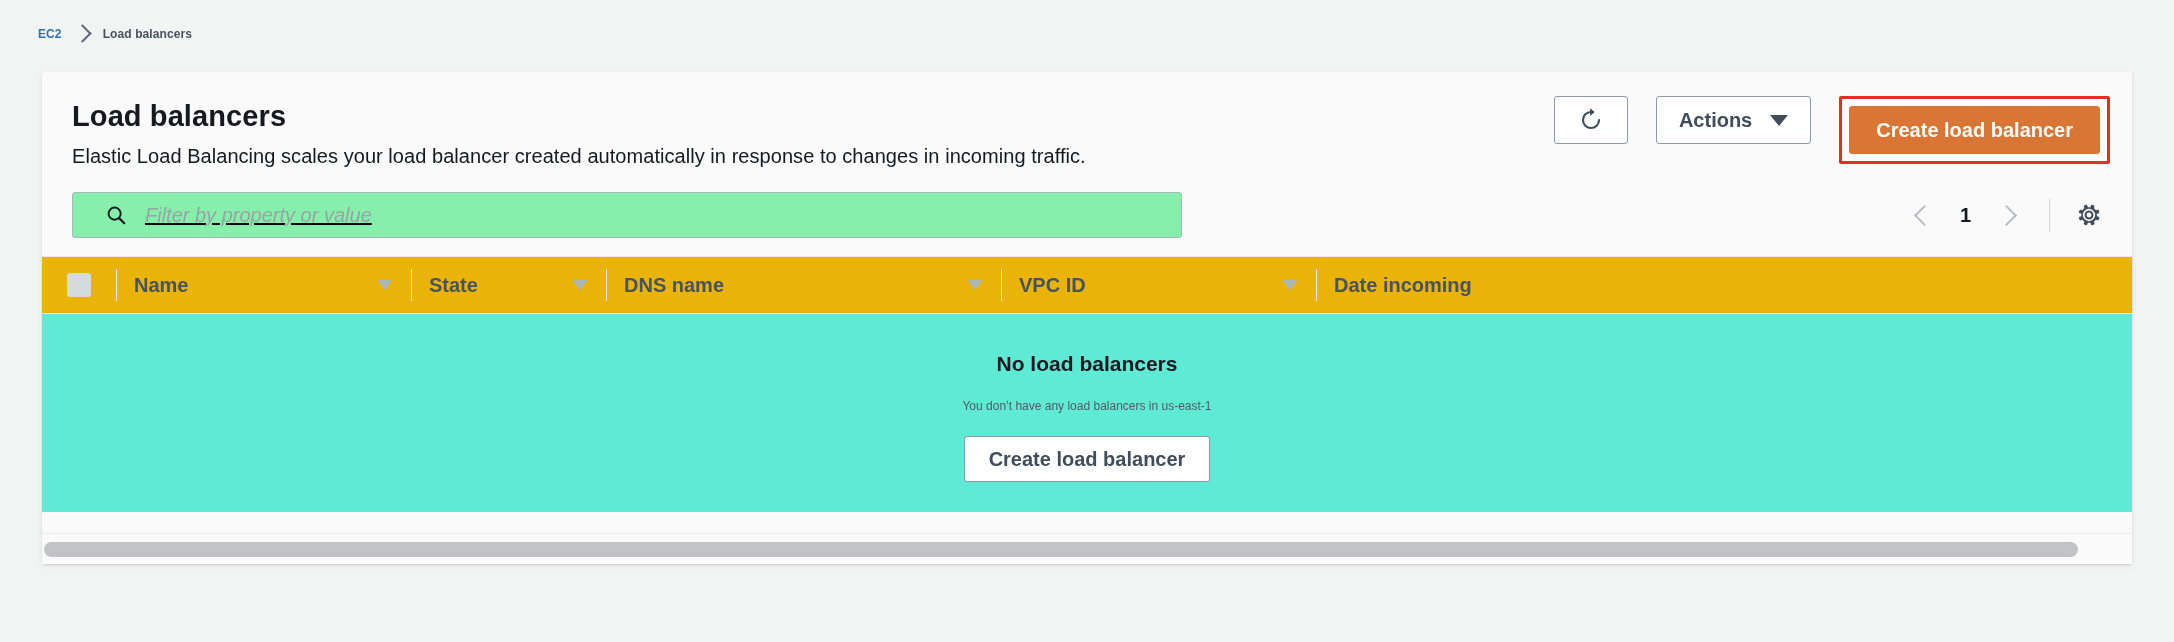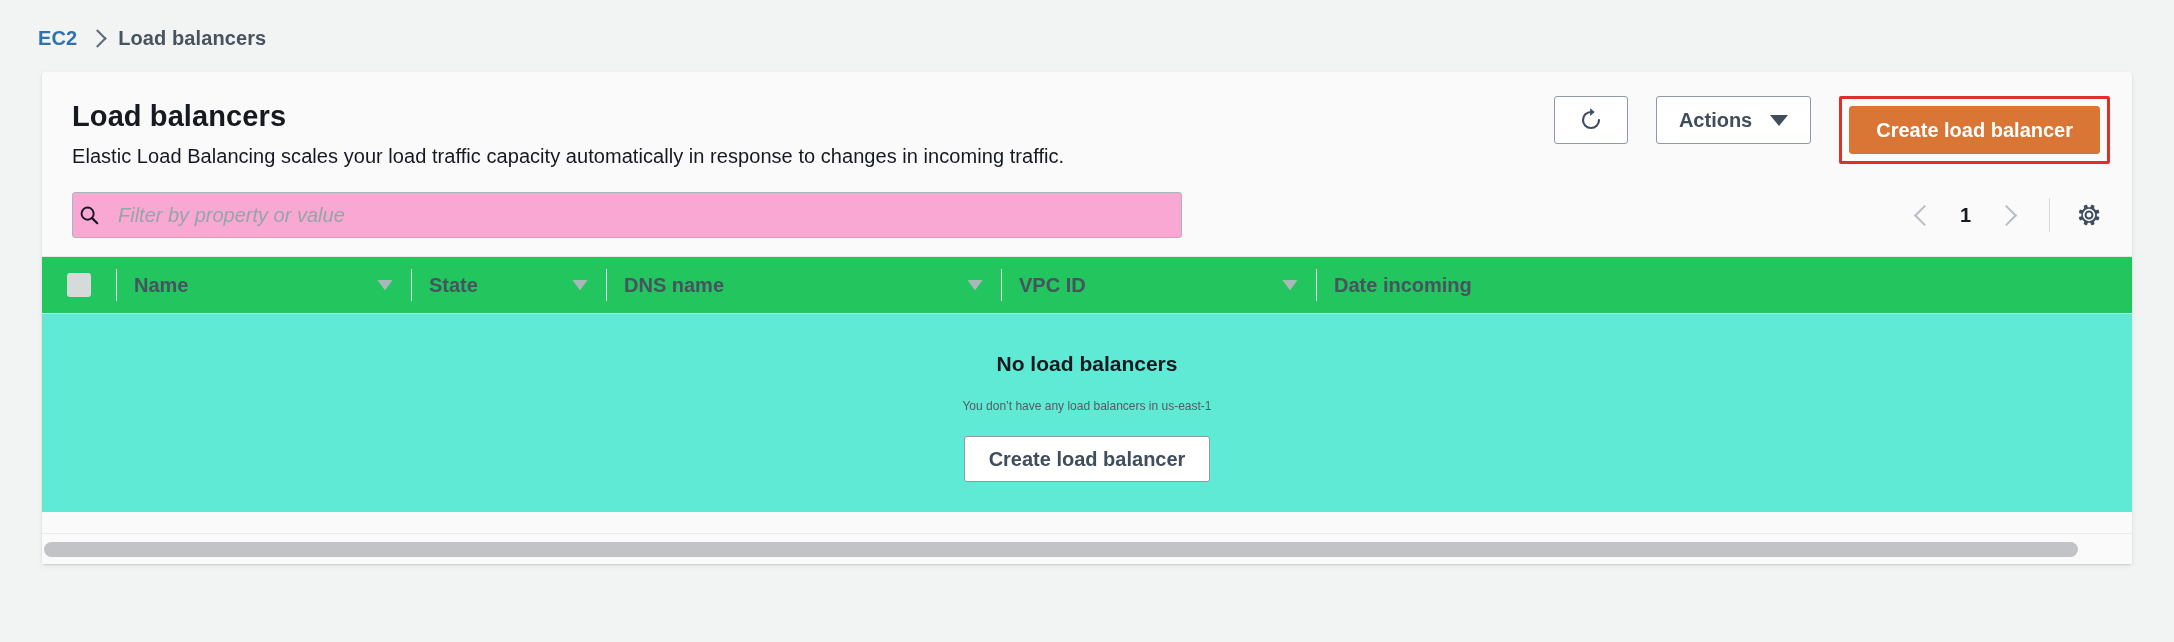--- a/index.html
+++ b/index.html
@@ -16,21 +16,21 @@
   }
 
   
   .breadcrumb {
     position: absolute;
     left: 38px;
     top: 27px;
     display: flex;
     align-items: center;
     gap: 14px;
-    font-size: 20px;
+    font-size: 12px;
   }
   .crumb-link {
     color: #2f72ad;
     font-weight: 700;
     letter-spacing: .1px;
     cursor: pointer;
   }
   .crumb-sep {
     display: inline-block;
     width: 11px;
@@ -138,29 +138,30 @@
   .filter-row {
     position: relative;
     height: 66px;
   }
   .search-box {
     position: absolute;
     left: 30px;
     top: 2px;
     width: 1110px;
     height: 46px;
-    background: #f9a8d4;
+    background: #86efac;
     border: 1.4px solid #aab7b8;
     border-radius: 3px;
     display: flex;
     align-items: center;
-    padding: 0 5px;
+    padding: 0 32px;
     box-sizing: border-box;
     gap: 16px;
     cursor: text;
+    text-decoration: underline;
   }
   .search-input {
     flex: 1;
     border: none;
     outline: none;
     background: transparent;
     font-family: "Liberation Sans", sans-serif;
     font-size: 20px;
     color: #16191f;
   }
@@ -210,21 +211,21 @@
     cursor: pointer;
   }
 
   
   .table-head {
     display: flex;
     align-items: flex-start;
     height: 56px;
     border-top: 1.4px solid #e4e6e8;
     border-bottom: 1.4px solid #e4e6e8;
-    background: #22c55e;
+    background: #eab308;
   }
   .th {
     position: relative;
     display: flex;
     align-items: center;
     justify-content: space-between;
     height: 100%;
     box-sizing: border-box;
     padding: 0 18px;
     font-size: 20px;
@@ -328,21 +329,21 @@
 <div class="breadcrumb">
   <span class="crumb-link">EC2</span>
   <span class="crumb-sep"></span>
   <span class="crumb-current">Load balancers</span>
 </div>
 
 <div class="card">
 
   <div class="card-header">
     <div class="card-title">Load balancers</div>
-    <div class="card-desc">Elastic Load Balancing scales your load traffic capacity automatically in response to changes in incoming traffic.</div>
+    <div class="card-desc">Elastic Load Balancing scales your load balancer created automatically in response to changes in incoming traffic.</div>
 
     <div class="header-actions">
       <button class="btn btn-icon">
         <svg width="26" height="26" viewBox="0 0 24 24">
           <path d="M12 4.6 A7.4 7.4 0 1 0 19.4 12" fill="none" stroke="#3f4d5c" stroke-width="2" stroke-linecap="round"></path>
           <polygon points="11.2,1.2 15.4,4.7 11.2,8.2" fill="#3f4d5c"></polygon>
         </svg>
       </button>
 
       <button class="btn btn-normal">

